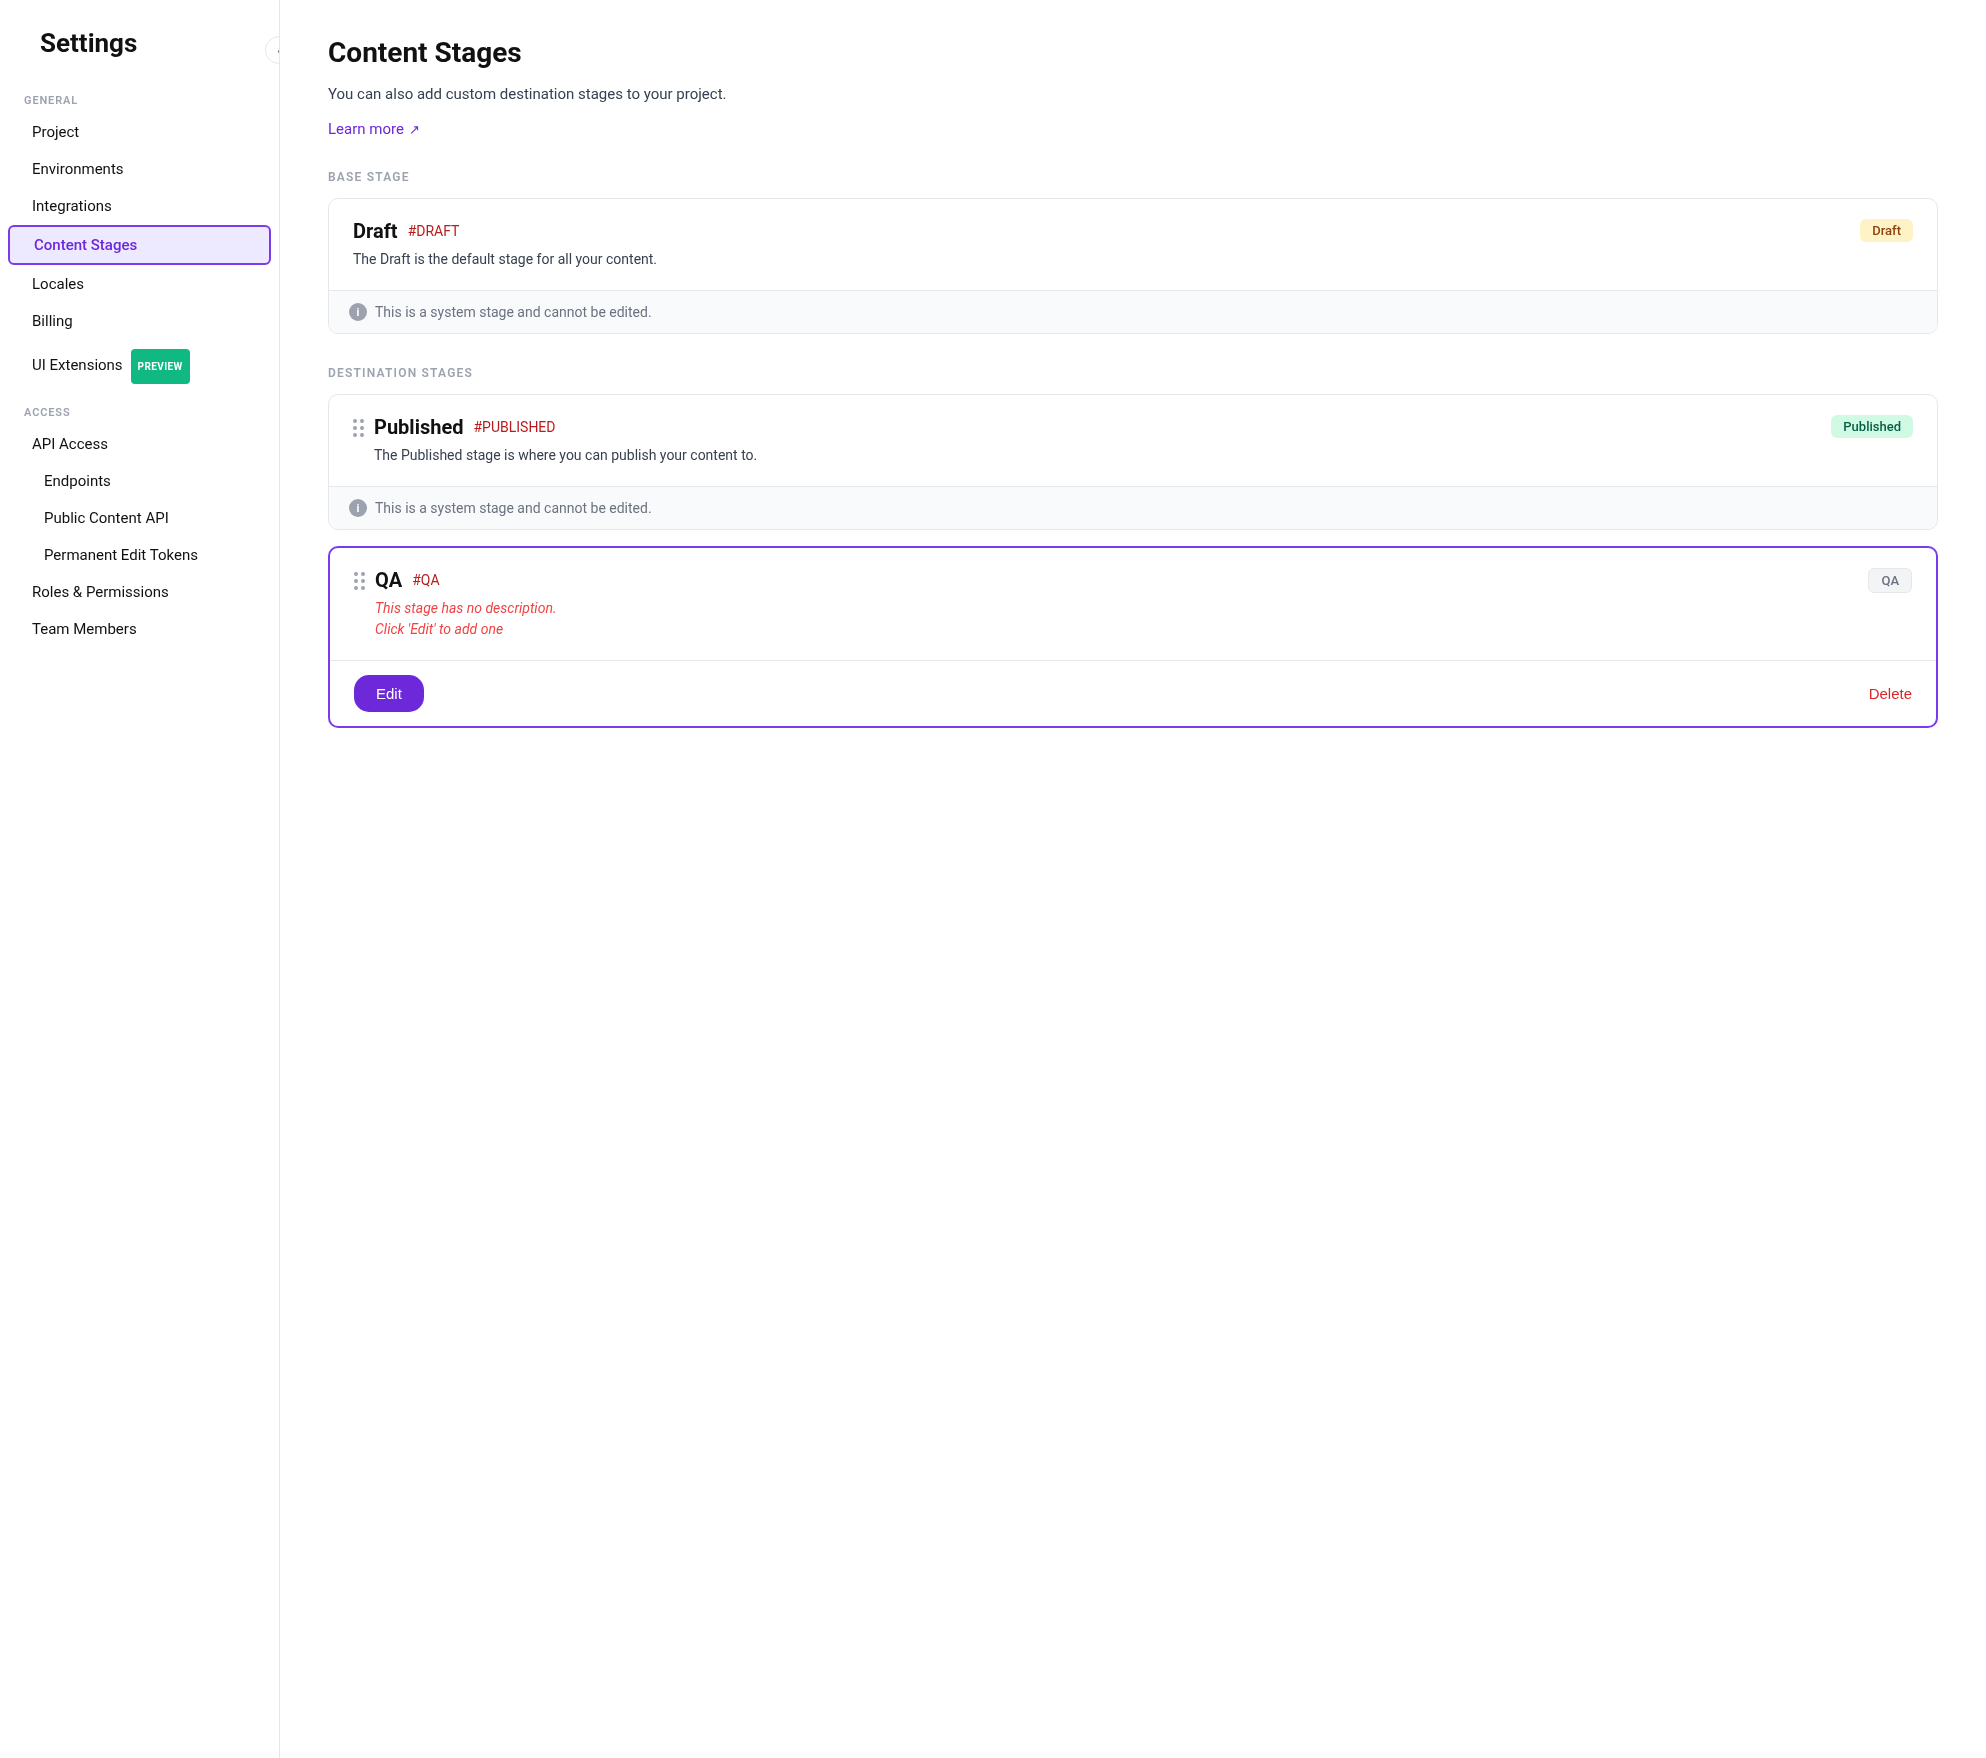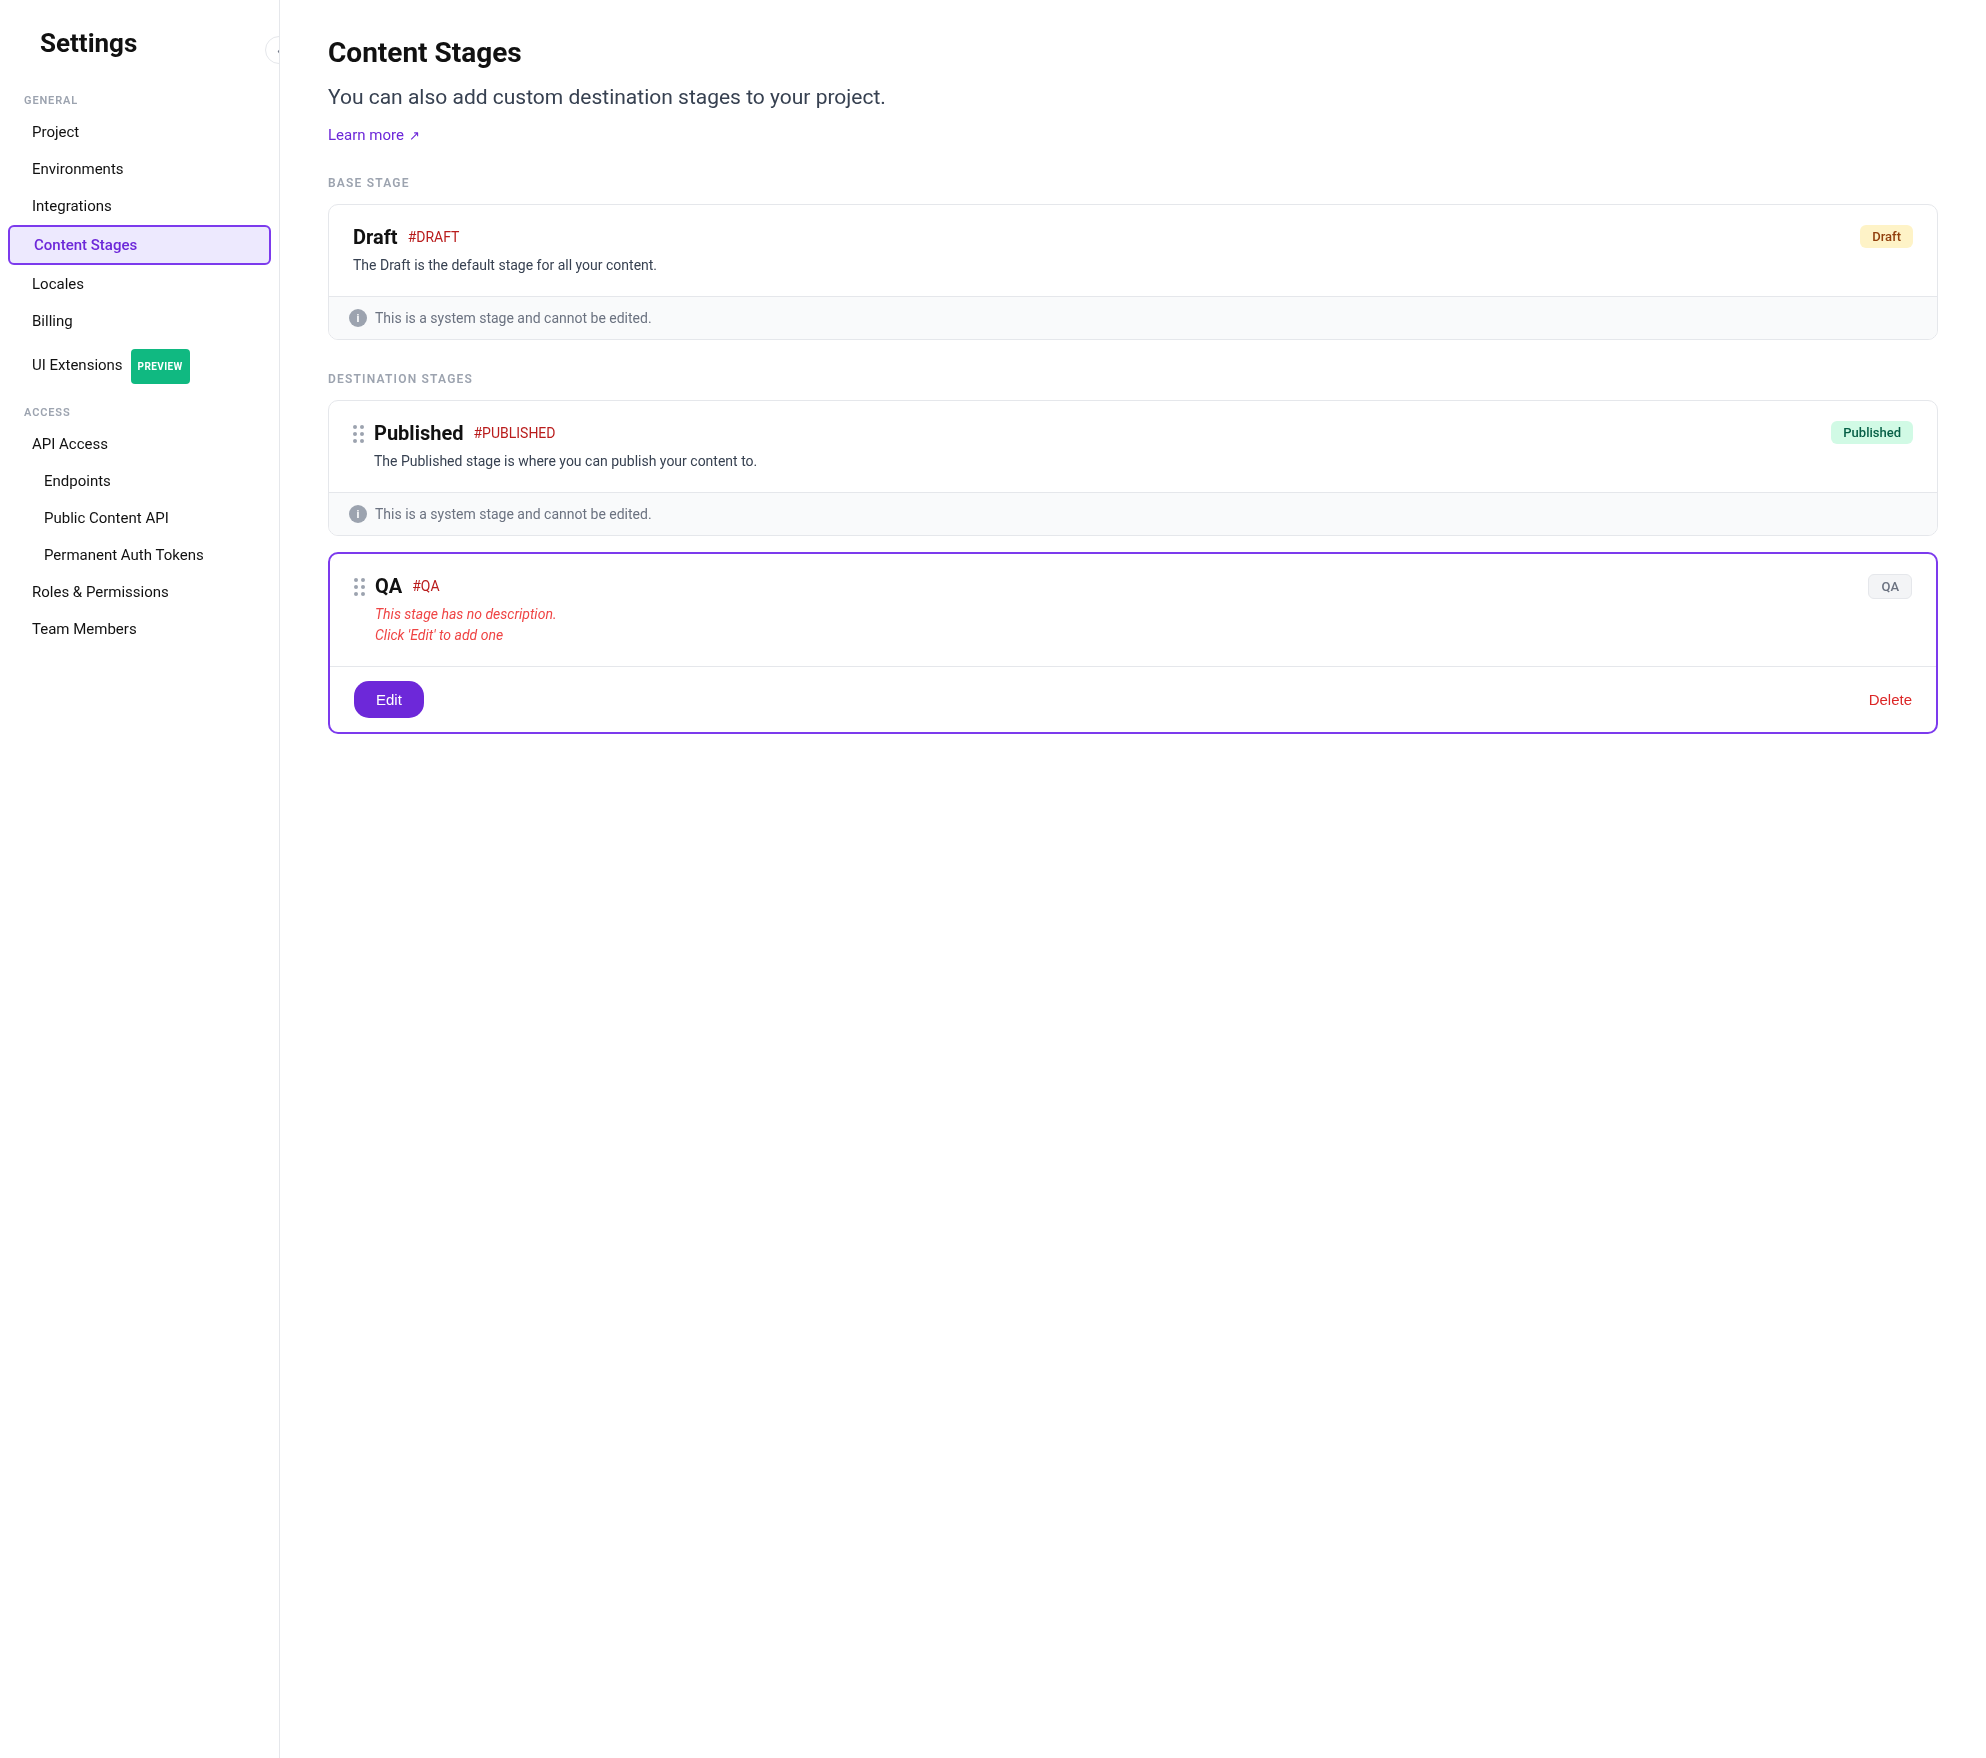--- a/index.html
+++ b/index.html
@@ -92,21 +92,21 @@
       margin-bottom: 16px;
     }
     .page-description {
       font-size: 15px;
       color: #374151;
       max-width: 720px;
       line-height: 1.6;
       margin-bottom: 16px;
     }
     .custom-desc {
-      font-size: 21px;
+      font-size: 15px;
       color: #374151;
       margin-bottom: 16px;
     }
     .learn-more {
       color: #6d28d9;
       font-size: 15px;
       text-decoration: none;
       display: inline-flex;
       align-items: center;
       gap: 5px;
@@ -288,21 +288,21 @@
       <div class="sidebar-item">Environments</div>
       <div class="sidebar-item">Integrations</div>
       <div class="sidebar-item active">Content Stages</div>
       <div class="sidebar-item">Locales</div>
       <div class="sidebar-item">Billing</div>
       <div class="sidebar-item">UI Extensions<span class="preview-badge">PREVIEW</span></div>
       <div class="sidebar-section-label">ACCESS</div>
       <div class="sidebar-item">API Access</div>
       <div class="sidebar-item sub">Endpoints</div>
       <div class="sidebar-item sub">Public Content API</div>
-      <div class="sidebar-item sub">Permanent Auth Tokens</div>
+      <div class="sidebar-item sub">Permanent Edit Tokens</div>
       <div class="sidebar-item">Roles &amp; Permissions</div>
       <div class="sidebar-item">Team Members</div>
     </div>
 </div>
 
 <div class="main">
   <h1 class="page-title">Content Stages</h1>
   <p class="custom-desc">You can also add custom destination stages to your project.</p>
   <a class="learn-more" href="#">
     <span>Learn more</span>

